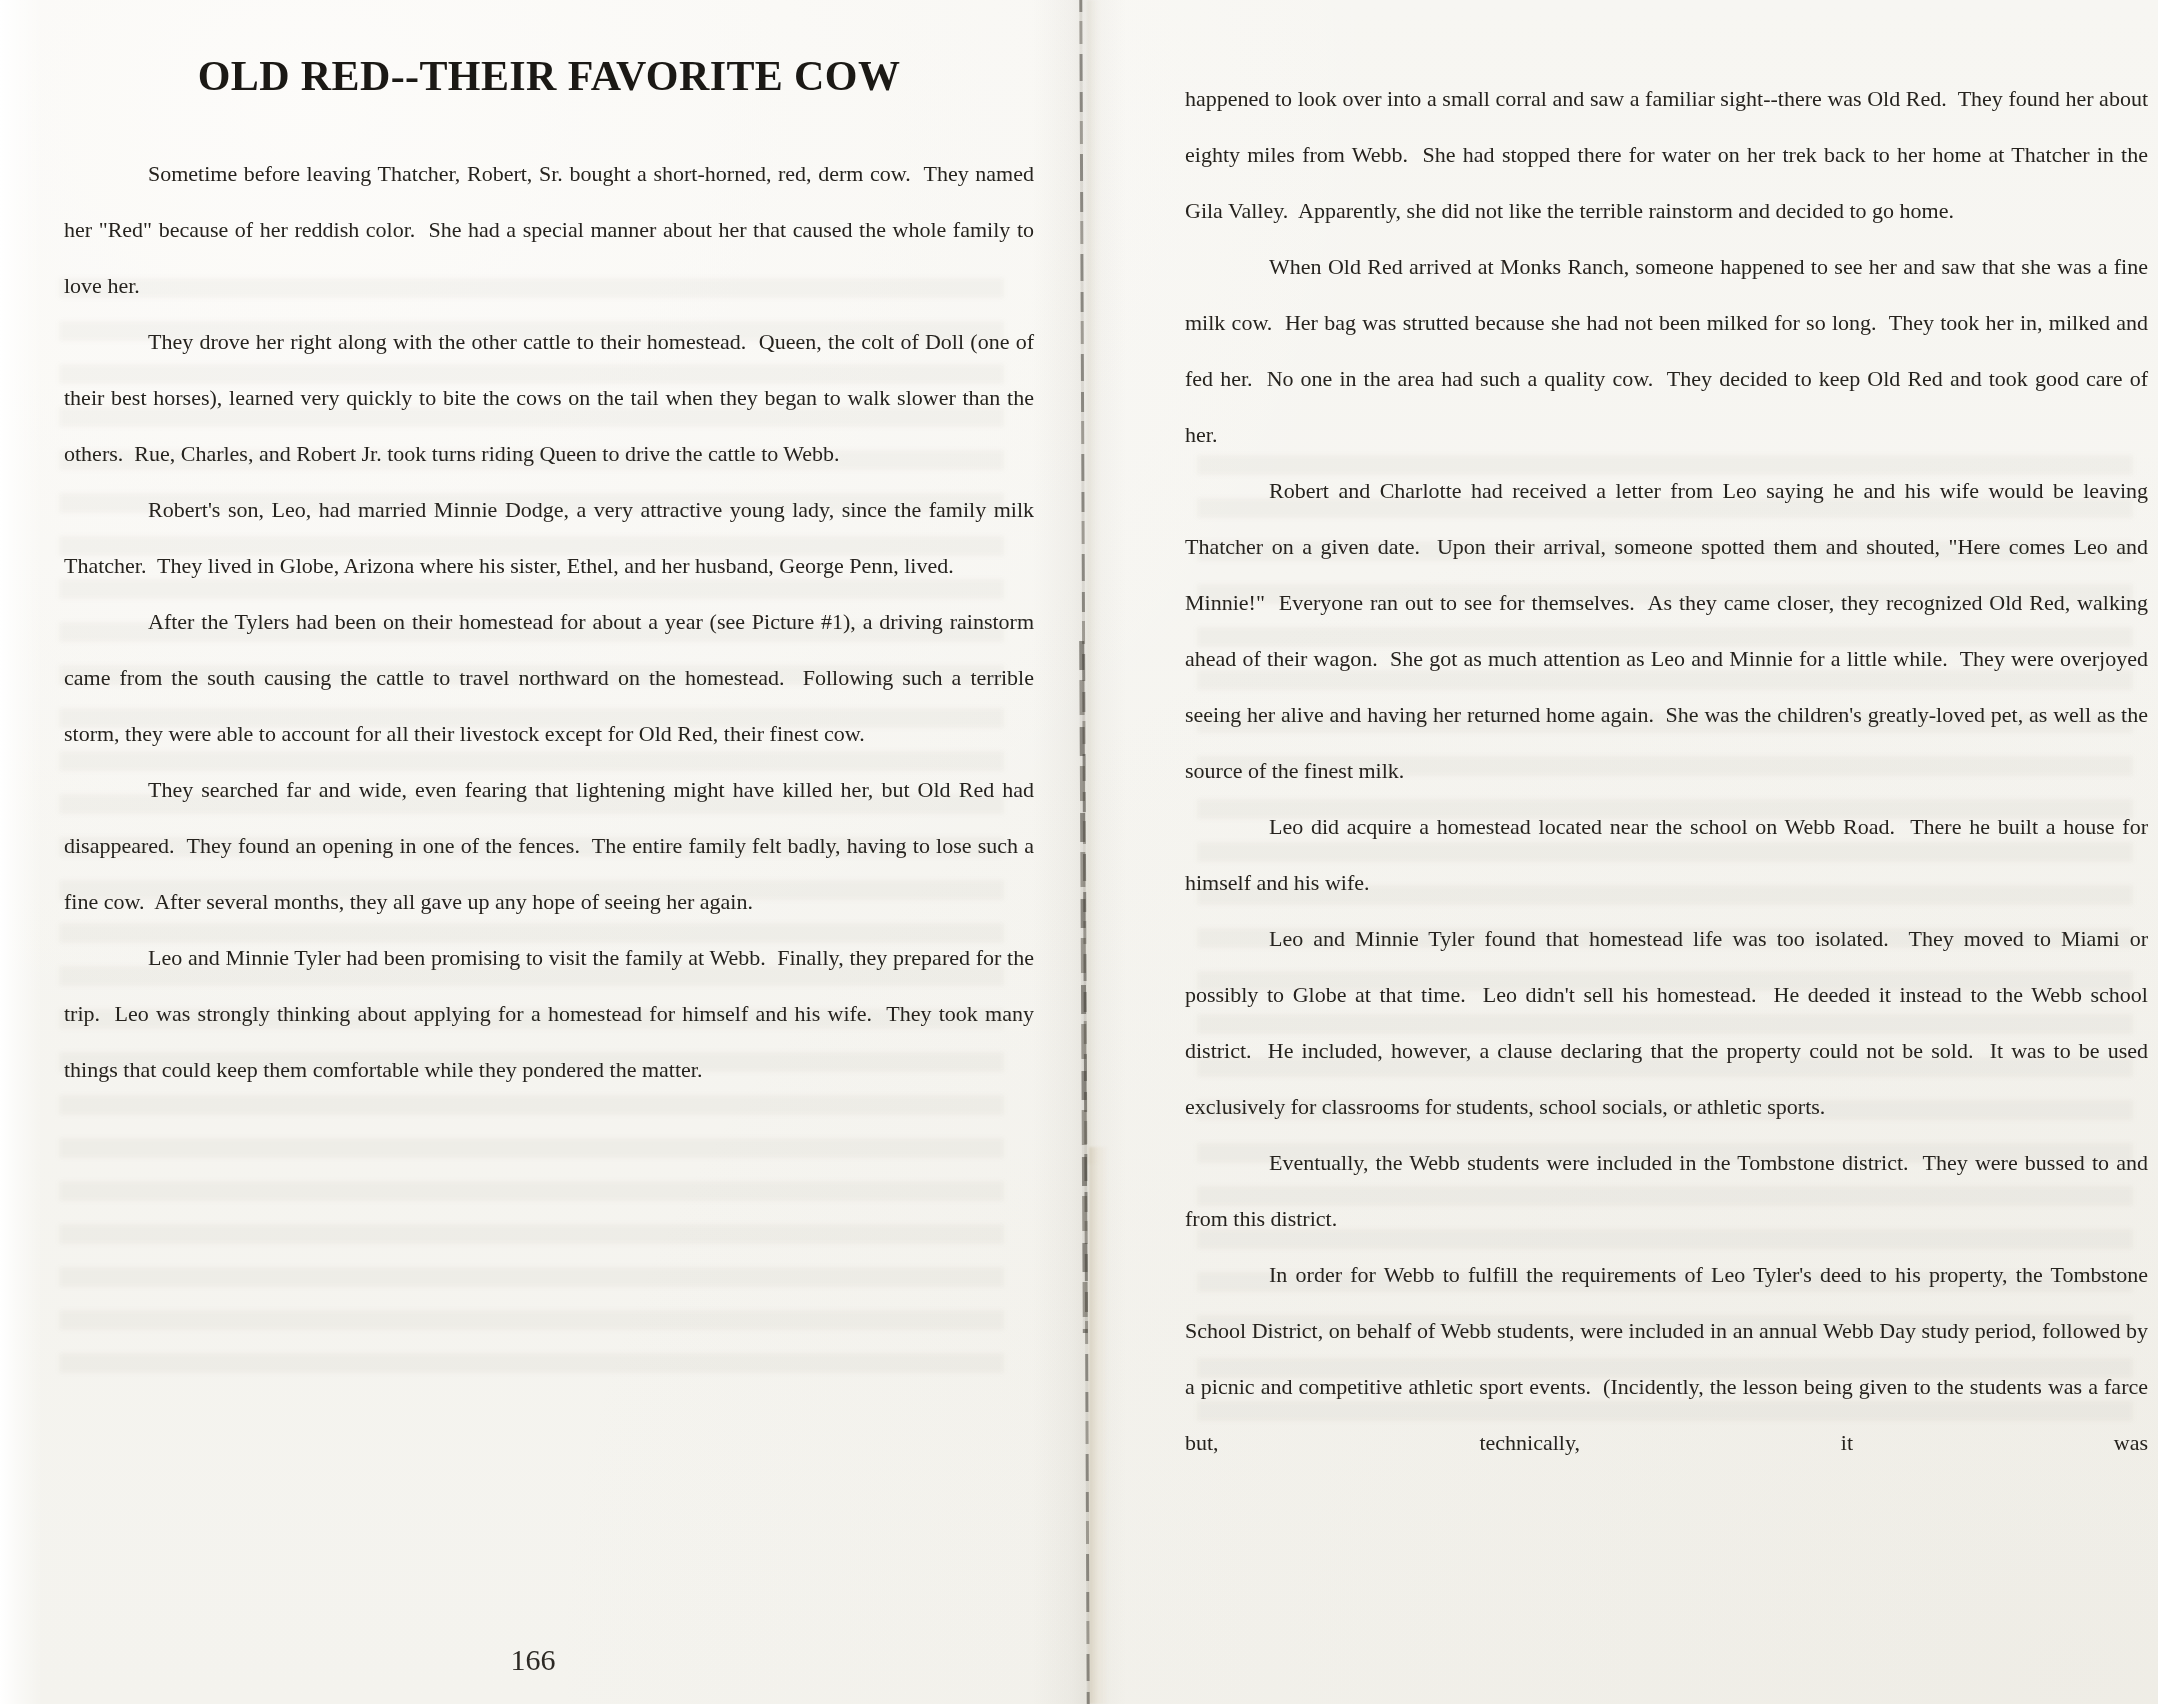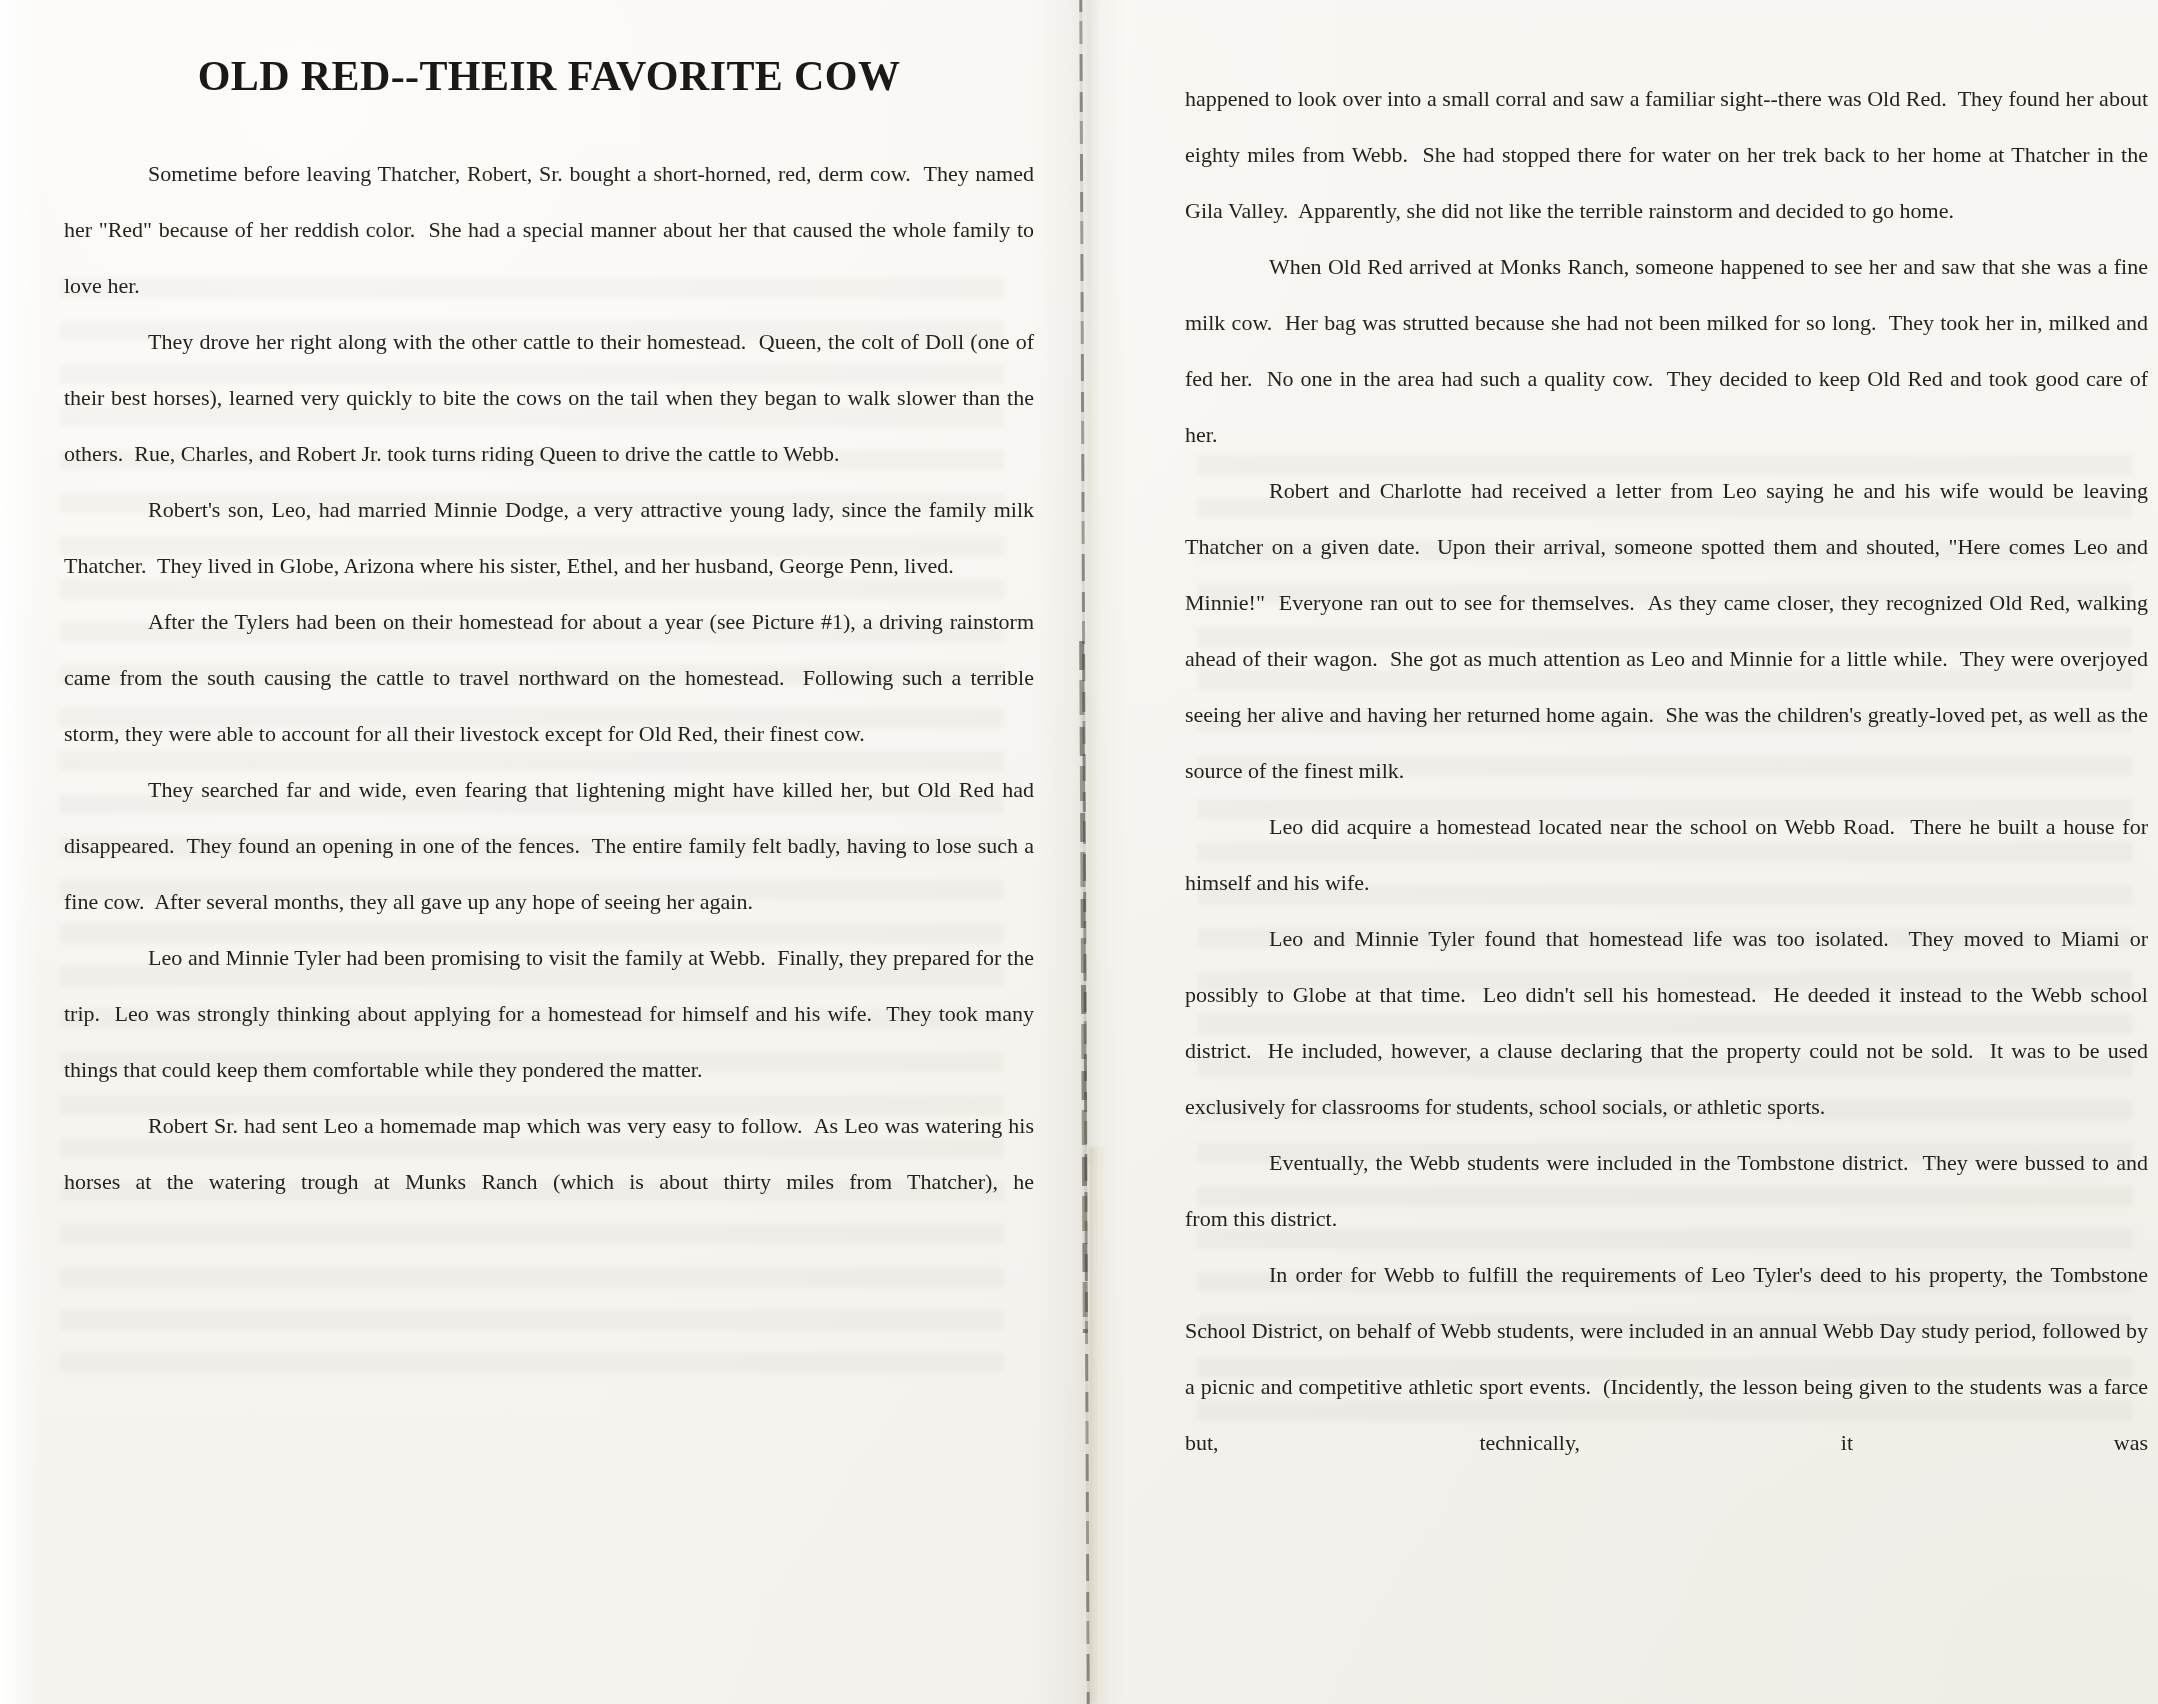--- a/index.html
+++ b/index.html
@@ -154,33 +154,33 @@
   <div class="ghost ghost-right"></div>
 
   <div class="page page-left">
     <h1 class="title">OLD RED--THEIR FAVORITE COW</h1>
     <p class="para">Sometime before leaving Thatcher, Robert, Sr. bought a short-horned, red, derm cow.  They named her "Red" because of her reddish color.  She had a special manner about her that caused the whole family to love her.</p>
     <p class="para">They drove her right along with the other cattle to their homestead.  Queen, the colt of Doll (one of their best horses), learned very quickly to bite the cows on the tail when they began to walk slower than the others.  Rue, Charles, and Robert Jr. took turns riding Queen to drive the cattle to Webb.</p>
     <p class="para">Robert's son, Leo, had married Minnie Dodge, a very attractive young lady, since the family milk Thatcher.  They lived in Globe, Arizona where his sister, Ethel, and her husband, George Penn, lived.</p>
     <p class="para">After the Tylers had been on their homestead for about a year (see Picture #1), a driving rainstorm came from the south causing the cattle to travel northward on the homestead.  Following such a terrible storm, they were able to account for all their livestock except for Old Red, their finest cow.</p>
     <p class="para">They searched far and wide, even fearing that lightening might have killed her, but Old Red had disappeared.  They found an opening in one of the fences.  The entire family felt badly, having to lose such a fine cow.  After several months, they all gave up any hope of seeing her again.</p>
     <p class="para">Leo and Minnie Tyler had been promising to visit the family at Webb.  Finally, they prepared for the trip.  Leo was strongly thinking about applying for a homestead for himself and his wife.  They took many things that could keep them comfortable while they pondered the matter.</p>
-    <p class="para justify-last">Robert Sr. had sent Leo a homemade map which was very easy to follow.  As Leo was watering his horses at the watering trough at Munks Ranch (which is about thirty miles from Thatcher), he</p>
   </div>
 
   <div class="page page-right">
     <p class="para no-indent">happened to look over into a small corral and saw a familiar sight--there was Old Red.  They found her about eighty miles from Webb.  She had stopped there for water on her trek back to her home at Thatcher in the Gila Valley.  Apparently, she did not like the terrible rainstorm and decided to go home.</p>
     <p class="para">When Old Red arrived at Monks Ranch, someone happened to see her and saw that she was a fine milk cow.  Her bag was strutted because she had not been milked for so long.  They took her in, milked and fed her.  No one in the area had such a quality cow.  They decided to keep Old Red and took good care of her.</p>
     <p class="para">Robert and Charlotte had received a letter from Leo saying he and his wife would be leaving Thatcher on a given date.  Upon their arrival, someone spotted them and shouted, "Here comes Leo and Minnie!"  Everyone ran out to see for themselves.  As they came closer, they recognized Old Red, walking ahead of their wagon.  She got as much attention as Leo and Minnie for a little while.  They were overjoyed seeing her alive and having her returned home again.  She was the children's greatly-loved pet, as well as the source of the finest milk.</p>
     <p class="para">Leo did acquire a homestead located near the school on Webb Road.  There he built a house for himself and his wife.</p>
     <p class="para">Leo and Minnie Tyler found that homestead life was too isolated.  They moved to Miami or possibly to Globe at that time.  Leo didn't sell his homestead.  He deeded it instead to the Webb school district.  He included, however, a clause declaring that the property could not be sold.  It was to be used exclusively for classrooms for students, school socials, or athletic sports.</p>
     <p class="para">Eventually, the Webb students were included in the Tombstone district.  They were bussed to and from this district.</p>
     <p class="para justify-last">In order for Webb to fulfill the requirements of Leo Tyler's deed to his property, the Tombstone School District, on behalf of Webb students, were included in an annual Webb Day study period, followed by a picnic and competitive athletic sport events.  (Incidently, the lesson being given to the students was a farce but, technically, it was</p>
   </div>
 
+  <div class="folio folio-left">166</div>
 
   <div class="gutter">
     <div class="gutter-shadow"></div>
     <div class="gutter-torn-upper"></div>
     <div class="gutter-torn"></div>
     <div class="gutter-line"></div>
     <div class="gutter-dashes"></div>
   </div>
 
 </div>

